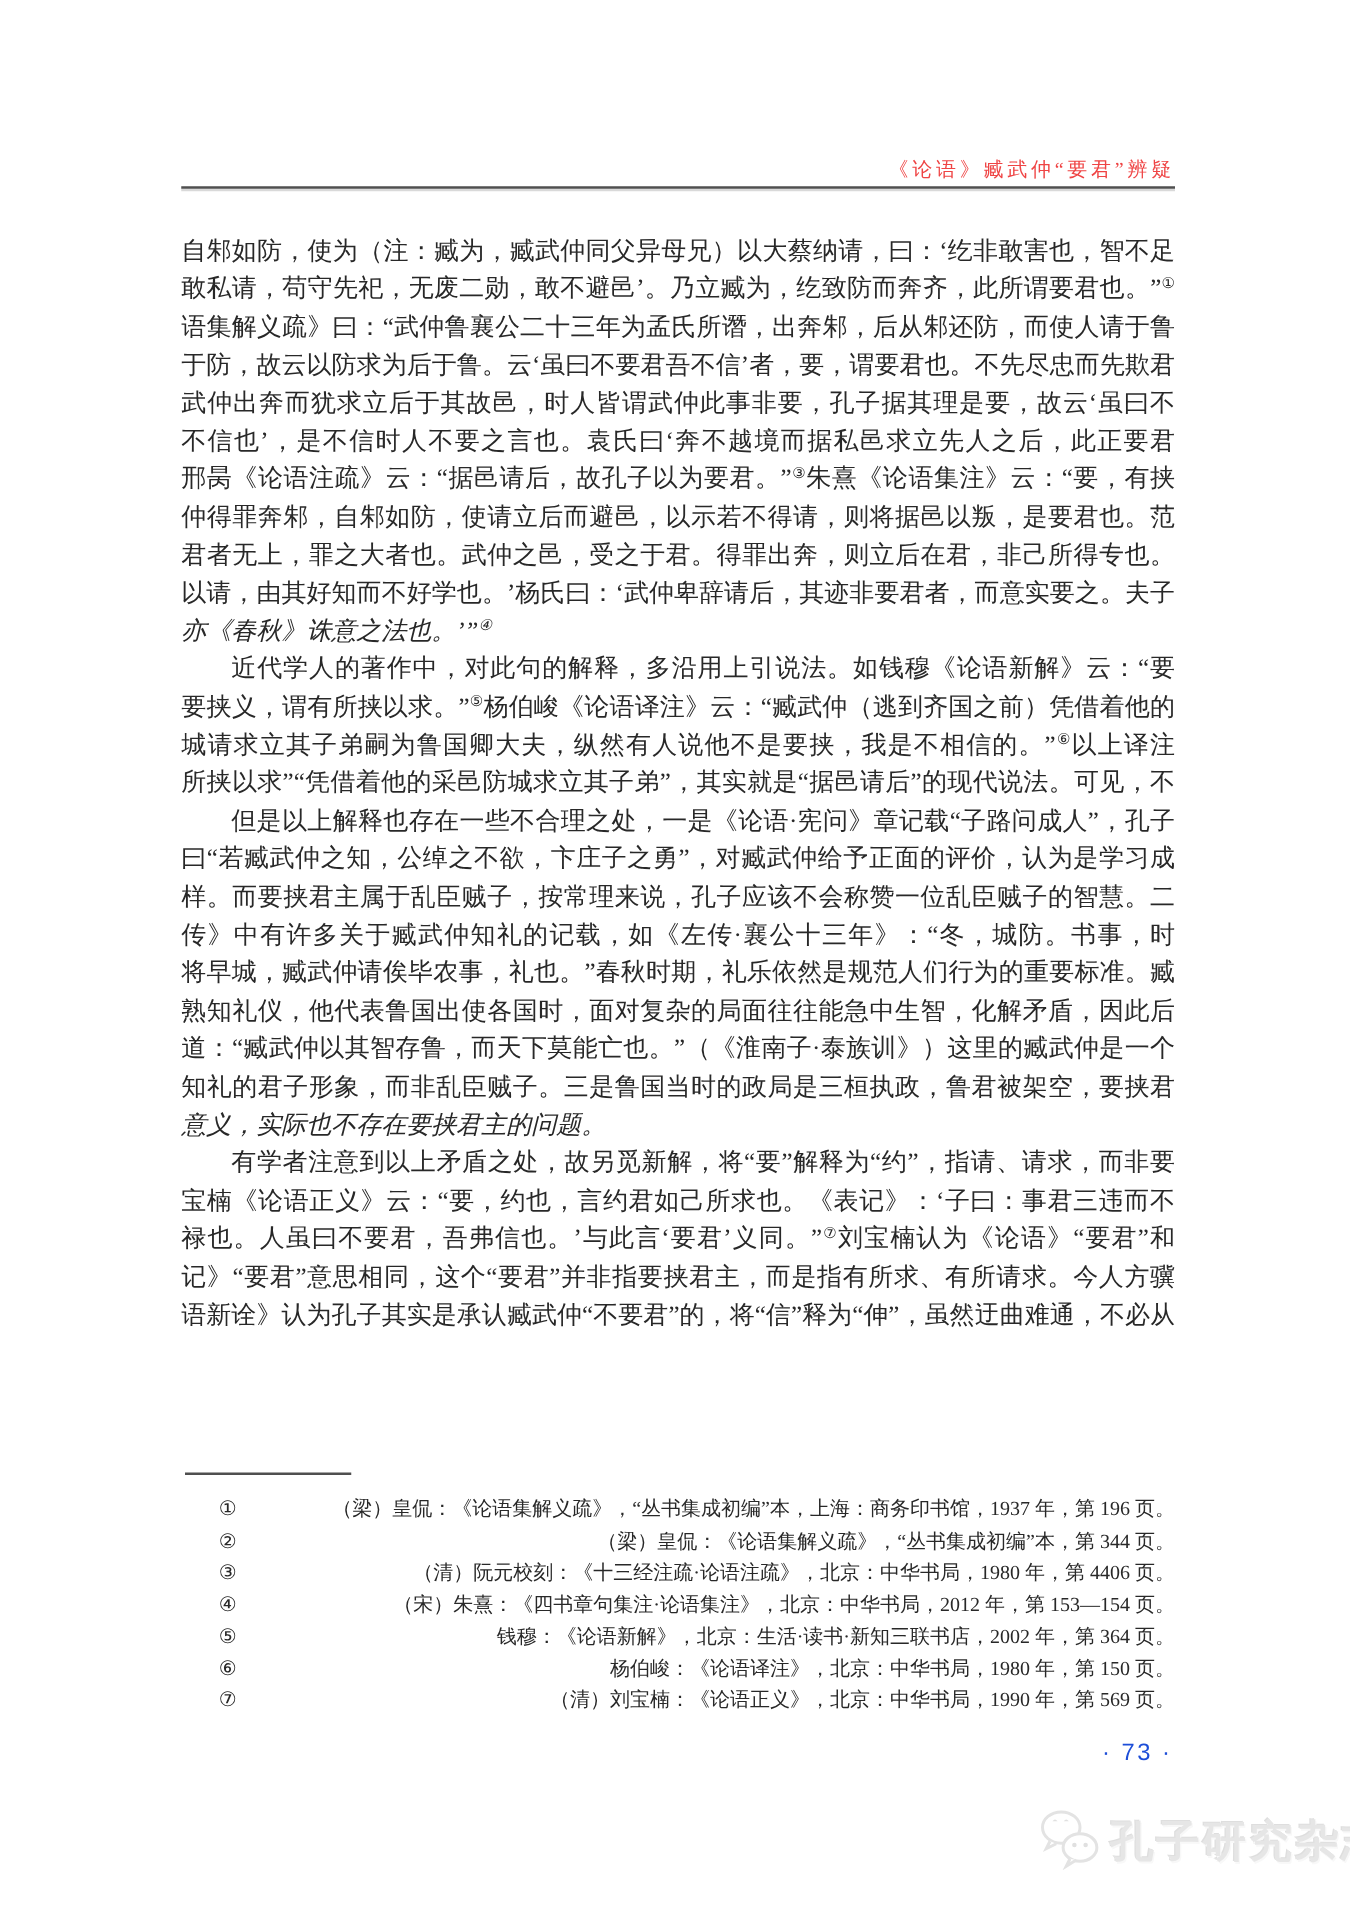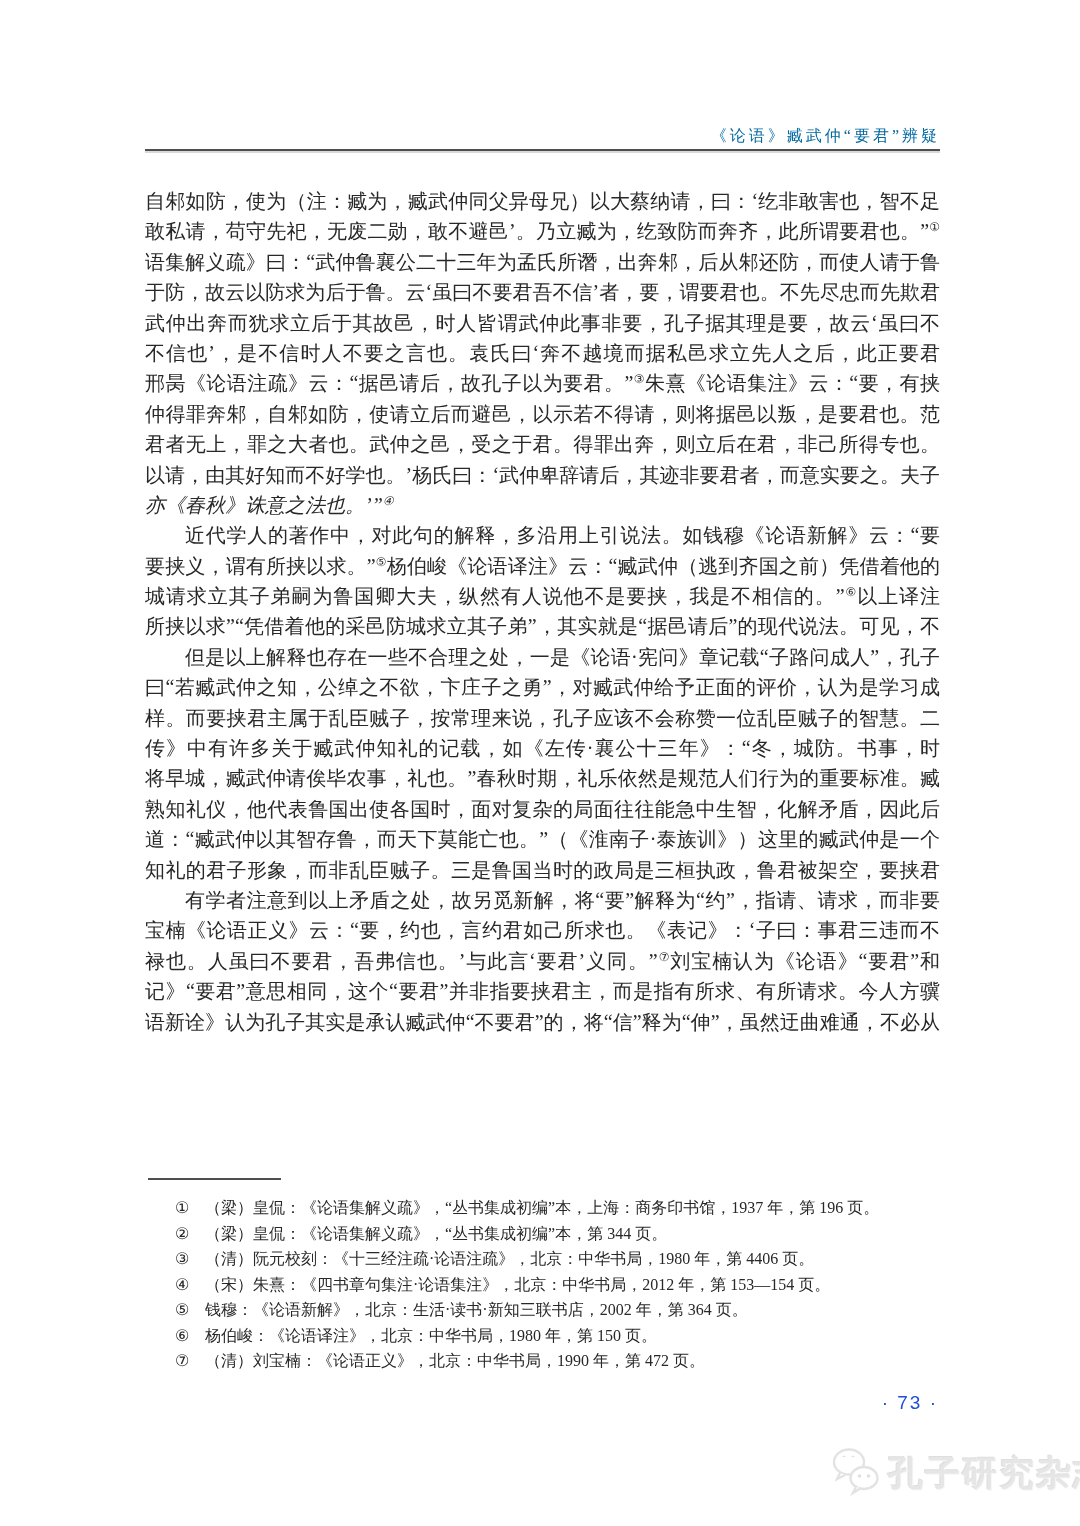--- a/index.html
+++ b/index.html
@@ -10,21 +10,21 @@
     background: #ffffff;
     font-family: "Liberation Serif", "DejaVu Serif", serif;
     overflow: hidden;
   }
   .header-title {
     position: absolute;
     top: 126px;
     right: 140px;
     font-size: 16px;
     letter-spacing: 3px;
-    color: #0369a1;
+    color: #ef4444;
   }
   .header-rule {
     position: absolute;
     top: 149px;
     left: 145px;
     width: 795px;
     height: 2px;
     background: #4f4f4f;
     box-shadow: 0 2px 0 #d9d9d9;
   }
@@ -63,21 +63,21 @@
   .footnotes {
     position: absolute;
     top: 1195px;
     left: 175px;
     width: 765px;
     font-size: 16px;
     color: #282828;
   }
   .fnrow { display: flex; line-height: 25.5px; }
   .fnmark { flex: 0 0 30px; }
-  .fntext { flex: 1; }
+  .fntext { flex: 1; text-align: right; }
   .page-number {
     position: absolute;
     top: 1392px;
     right: 142px;
     font-size: 19px;
     letter-spacing: 2px;
     color: #1d4ed8;
     font-family: "Liberation Sans", sans-serif;
   }
   .watermark {
@@ -124,20 +124,21 @@
       <div class="bline">城请求立其子弟嗣为鲁国卿大夫，纵然有人说他不是要挟，我是不相信的。”<sup class="fnref">⑥</sup>以上译注中，“有</div>
       <div class="bline">所挟以求”“凭借着他的采邑防城求立其子弟”，其实就是“据邑请后”的现代说法。可见，不管</div>
       <div class="bline indent">但是以上解释也存在一些不合理之处，一是《论语·宪问》章记载“子路问成人”，孔子答</div>
       <div class="bline">曰“若臧武仲之知，公绰之不欲，卞庄子之勇”，对臧武仲给予正面的评价，认为是学习成人的榜</div>
       <div class="bline">样。而要挟君主属于乱臣贼子，按常理来说，孔子应该不会称赞一位乱臣贼子的智慧。二是《左</div>
       <div class="bline">传》中有许多关于臧武仲知礼的记载，如《左传·襄公十三年》：“冬，城防。书事，时也。于是</div>
       <div class="bline">将早城，臧武仲请俟毕农事，礼也。”春秋时期，礼乐依然是规范人们行为的重要标准。臧武仲</div>
       <div class="bline">熟知礼仪，他代表鲁国出使各国时，面对复杂的局面往往能急中生智，化解矛盾，因此后人称赞</div>
       <div class="bline">道：“臧武仲以其智存鲁，而天下莫能亡也。”（《淮南子·泰族训》）这里的臧武仲是一个懂礼、</div>
       <div class="bline">知礼的君子形象，而非乱臣贼子。三是鲁国当时的政局是三桓执政，鲁君被架空，要挟君主没有</div>
+      <div class="bline lastline">意义，实际也不存在要挟君主的问题。</div>
       <div class="bline indent">有学者注意到以上矛盾之处，故另觅新解，将“要”解释为“约”，指请、请求，而非要挟。刘</div>
       <div class="bline">宝楠《论语正义》云：“要，约也，言约君如己所求也。《表记》：‘子曰：事君三违而不出竟，则利</div>
       <div class="bline">禄也。人虽曰不要君，吾弗信也。’与此言‘要君’义同。”<sup class="fnref">⑦</sup>刘宝楠认为《论语》“要君”和《礼记·表</div>
       <div class="bline">记》“要君”意思相同，这个“要君”并非指要挟君主，而是指有所求、有所请求。今人方骥龄《论</div>
       <div class="bline">语新诠》认为孔子其实是承认臧武仲“不要君”的，将“信”释为“伸”，虽然迂曲难通，不必从其解</div>
     </div>
 
   <div class="fn-rule"></div>
 
   <div class="footnotes">
@@ -160,21 +161,21 @@
     <div class="fnrow">
       <span class="fnmark">⑤</span>
       <span class="fntext">钱穆：《论语新解》，北京：生活·读书·新知三联书店，2002 年，第 364 页。</span>
     </div>
     <div class="fnrow">
       <span class="fnmark">⑥</span>
       <span class="fntext">杨伯峻：《论语译注》，北京：中华书局，1980 年，第 150 页。</span>
     </div>
     <div class="fnrow">
       <span class="fnmark">⑦</span>
-      <span class="fntext">（清）刘宝楠：《论语正义》，北京：中华书局，1990 年，第 472 页。</span>
+      <span class="fntext">（清）刘宝楠：《论语正义》，北京：中华书局，1990 年，第 569 页。</span>
     </div>
   </div>
 
   <div class="page-number">· 73 ·</div>
 
   <div class="watermark">
     <span>
       <svg width="52" height="50" viewBox="0 0 52 50">
         <g fill="none" stroke="#e3e3e3" stroke-width="2.4">
           <ellipse cx="19" cy="16" rx="15" ry="12.5"></ellipse>

